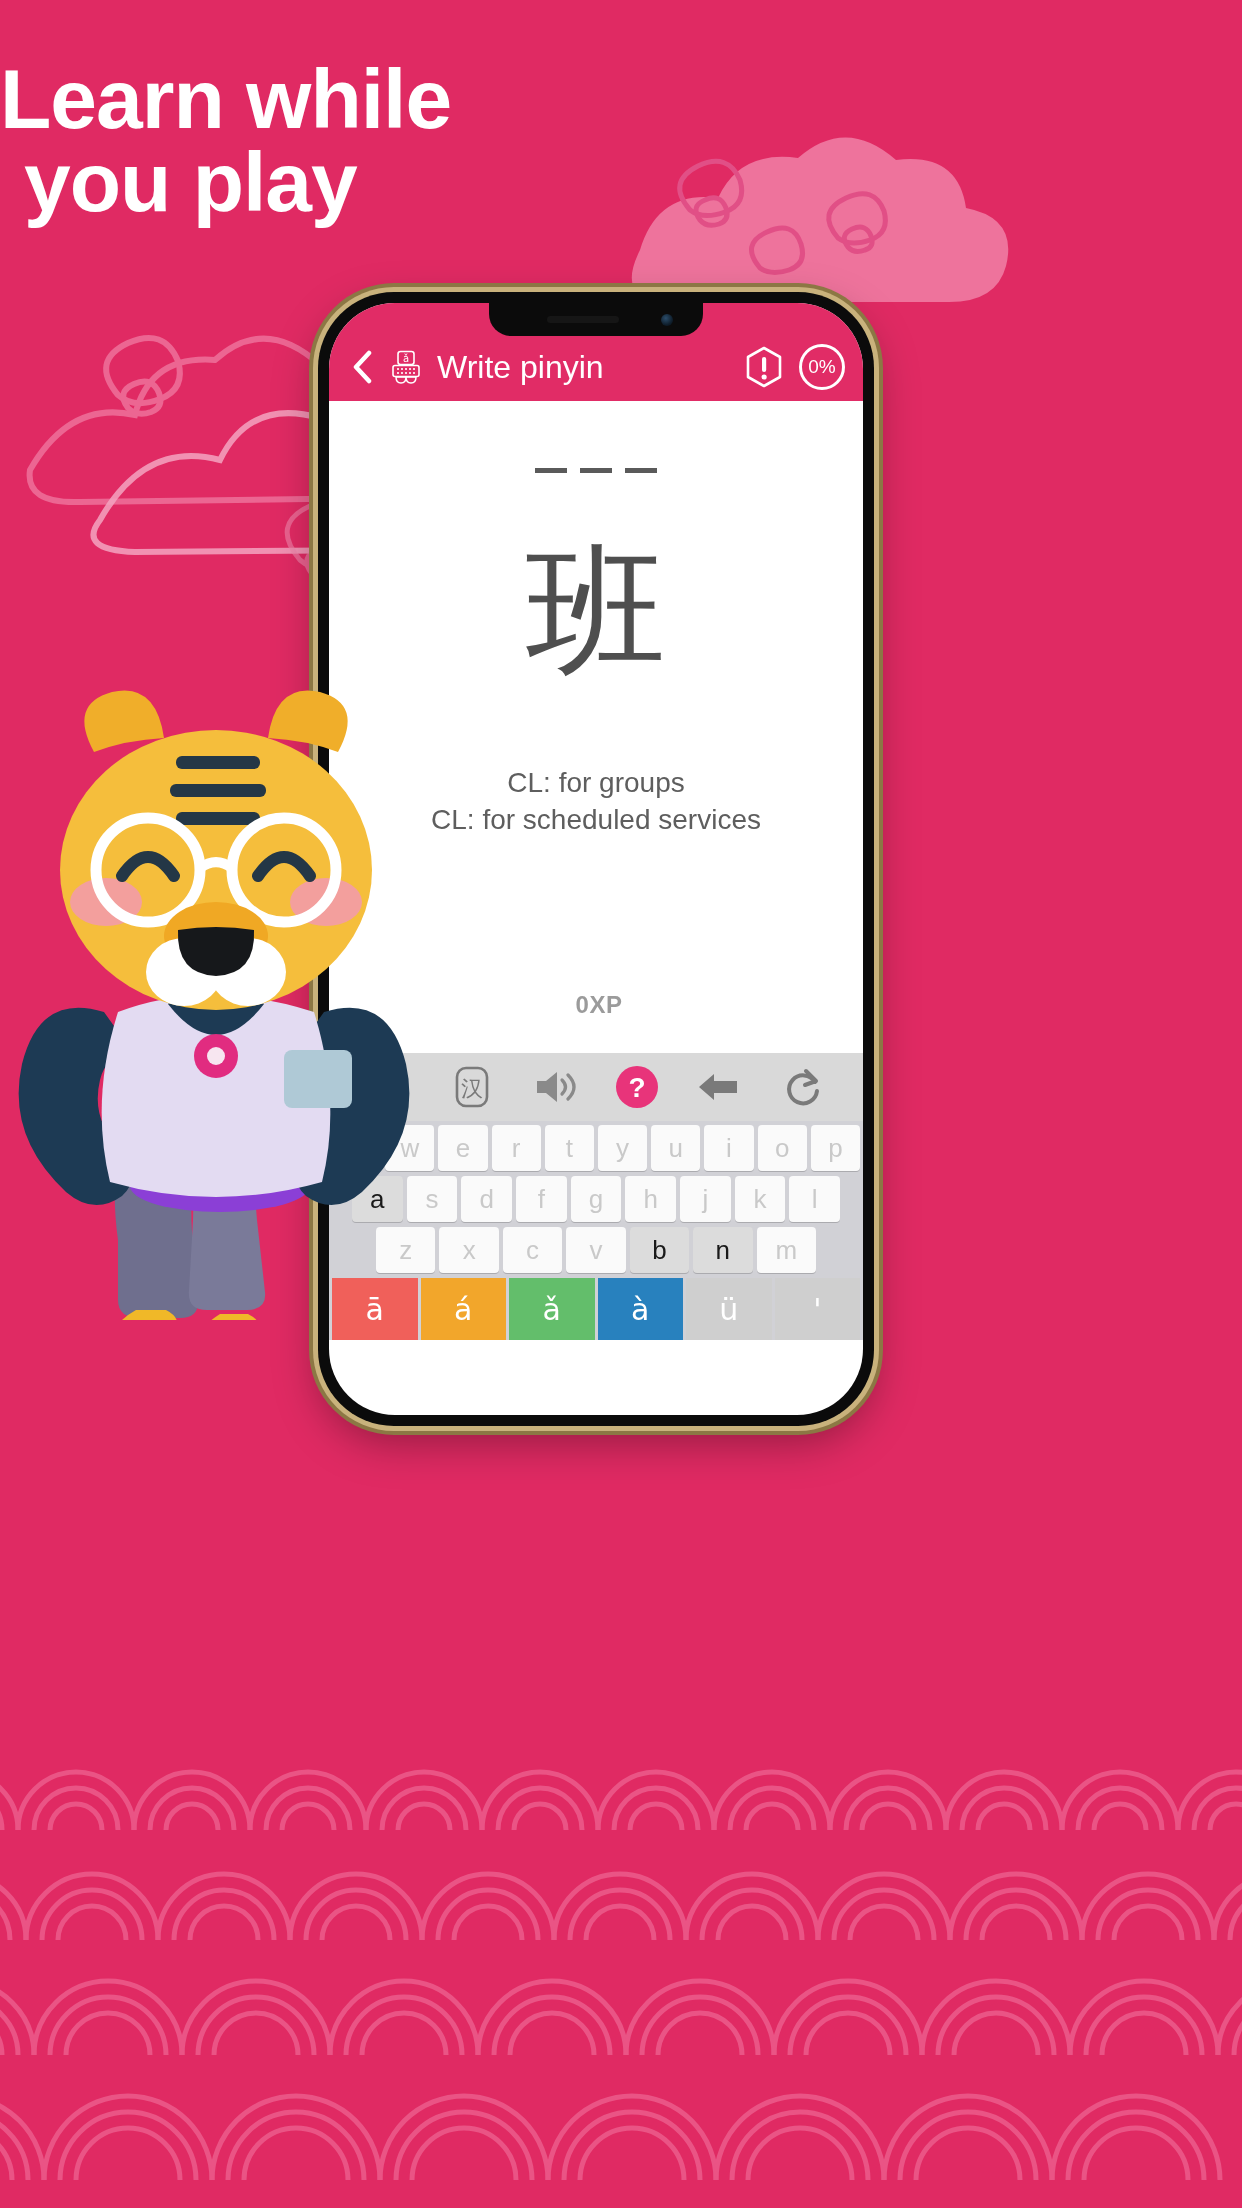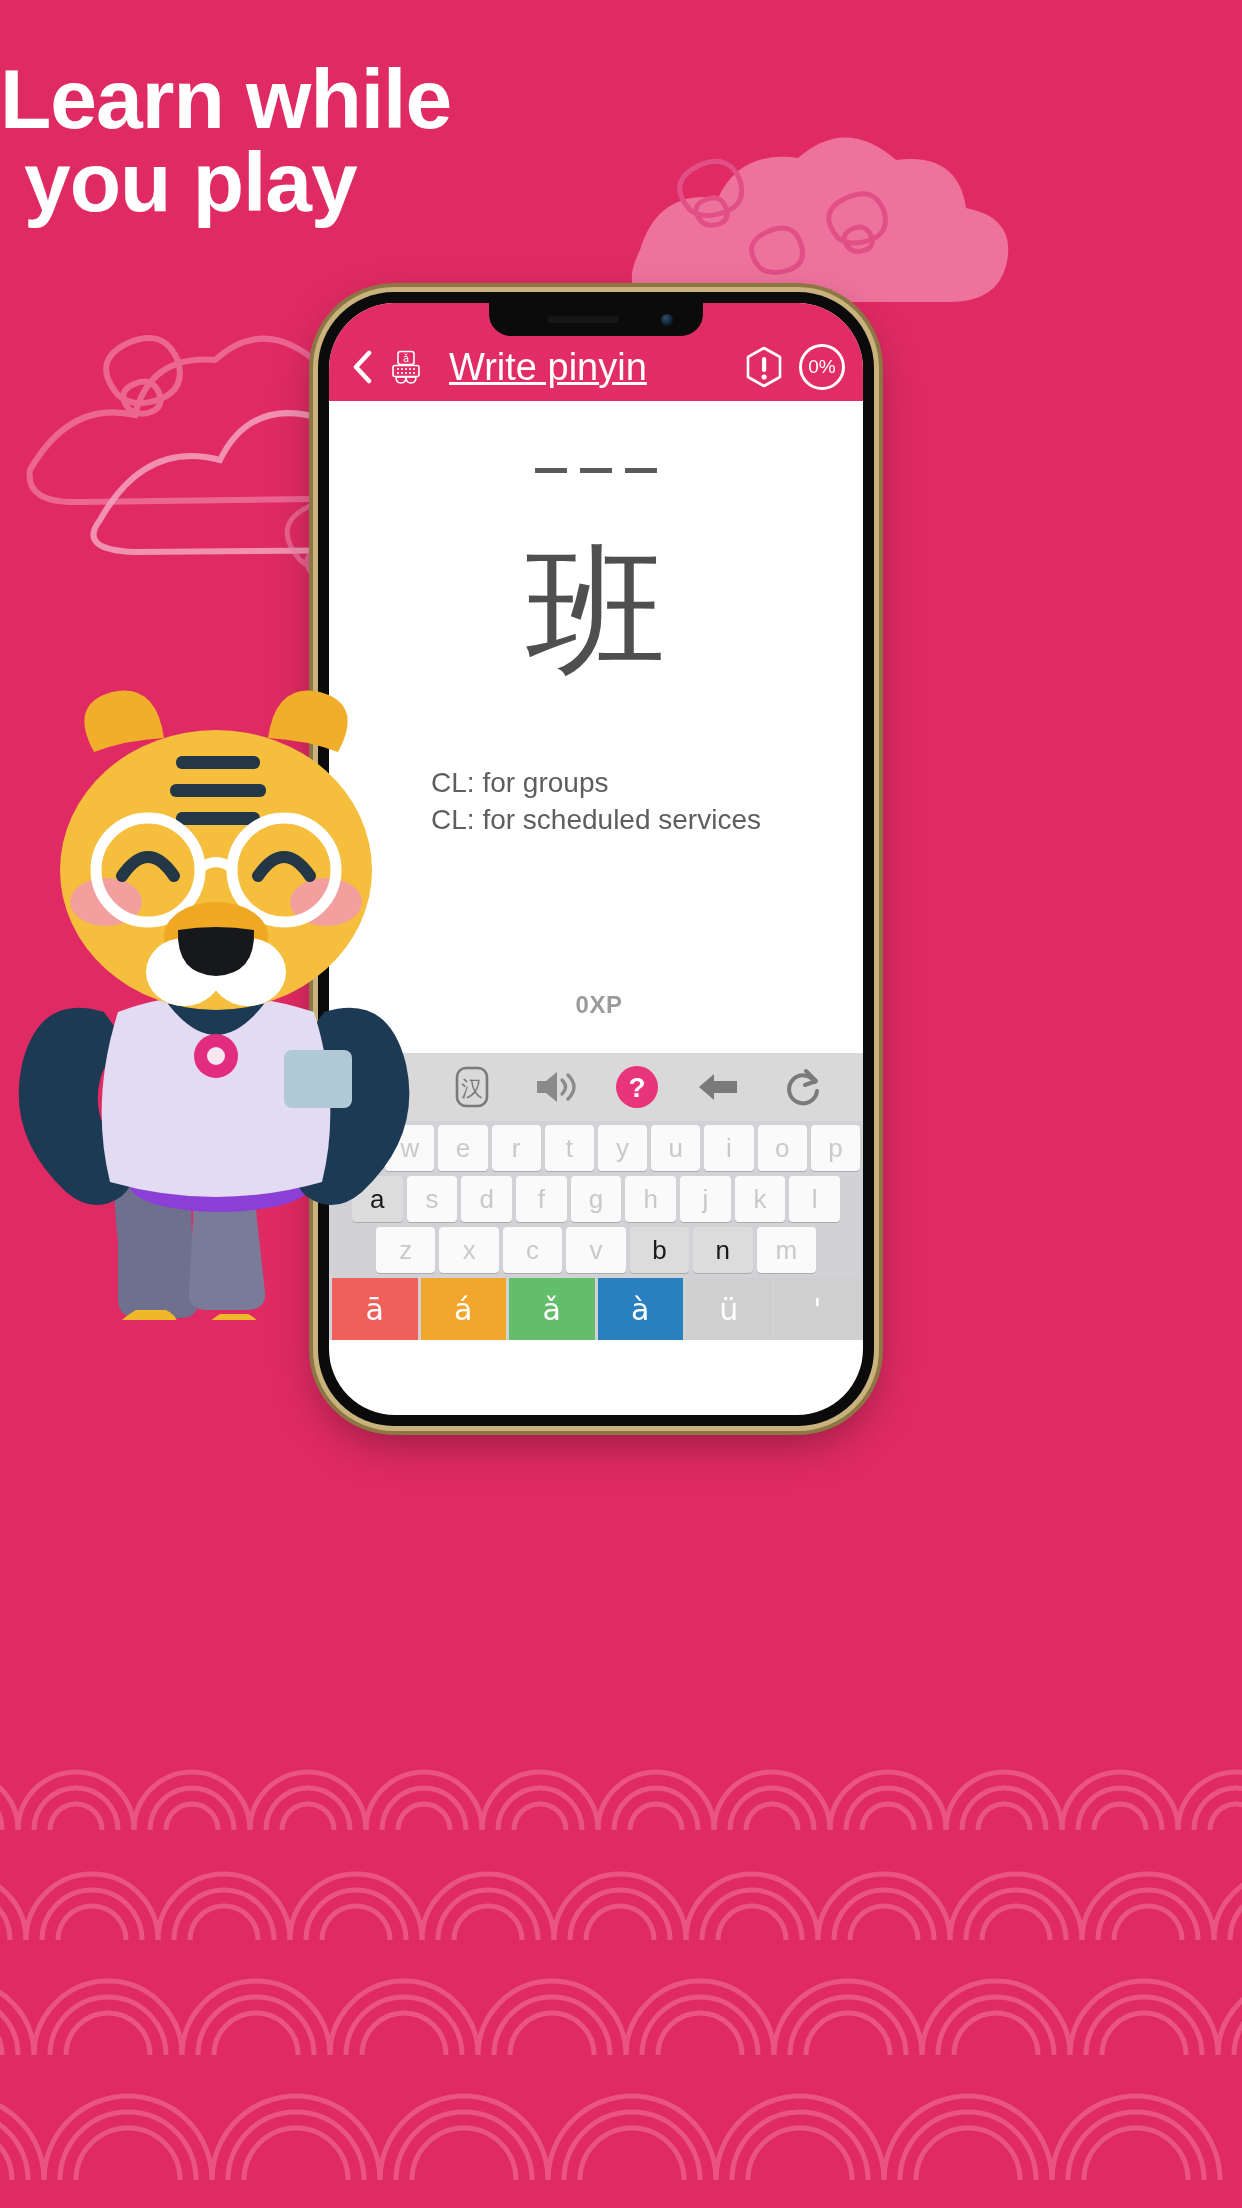--- a/index.html
+++ b/index.html
@@ -67,22 +67,22 @@
     position:relative;
     height:98px;
     background:#E12C66;
     display:flex; align-items:center;
     padding:30px 18px 0 18px;
     gap:12px;
   }
   .nav-back { width:30px; height:36px; flex:0 0 auto; display:flex; align-items:center; justify-content:center; }
   .nav-icon-key { width:34px; height:34px; flex:0 0 auto; }
   .nav-title {
-    color:#fff; font-size:38px; font-weight:400;
-    white-space:nowrap; flex:1 1 auto; margin-left:14px;text-decoration:underline;
+    color:#fff; font-size:32px; font-weight:400;
+    white-space:nowrap; flex:1 1 auto; margin-left:2px;
   }
   .nav-warn { width:46px; height:46px; flex:0 0 auto; }
   .nav-pct {
     width:46px; height:46px; flex:0 0 auto;
     border:3px solid #fff; border-radius:50%;
     display:flex; align-items:center; justify-content:center;
     color:#fff; font-size:19px;
   }
 
   
@@ -100,20 +100,21 @@
   }
   .hanzi {
     margin-top:48px;
     font-size:140px; line-height:1;
     color:#4F4F4F;
     font-family:"DejaVu Sans", sans-serif;
     font-weight:400;
   }
   .definitions {
     margin-top:84px;
+    text-align:center;
     color:#5E5E5E;
     font-size:28px;
     line-height:1.31;
   }
   .xp {
     margin-top:auto; margin-bottom:34px;
     color:#9B9B9B; font-size:24px; font-weight:700; letter-spacing:.5px;margin-left:6px;
   }
 
   

